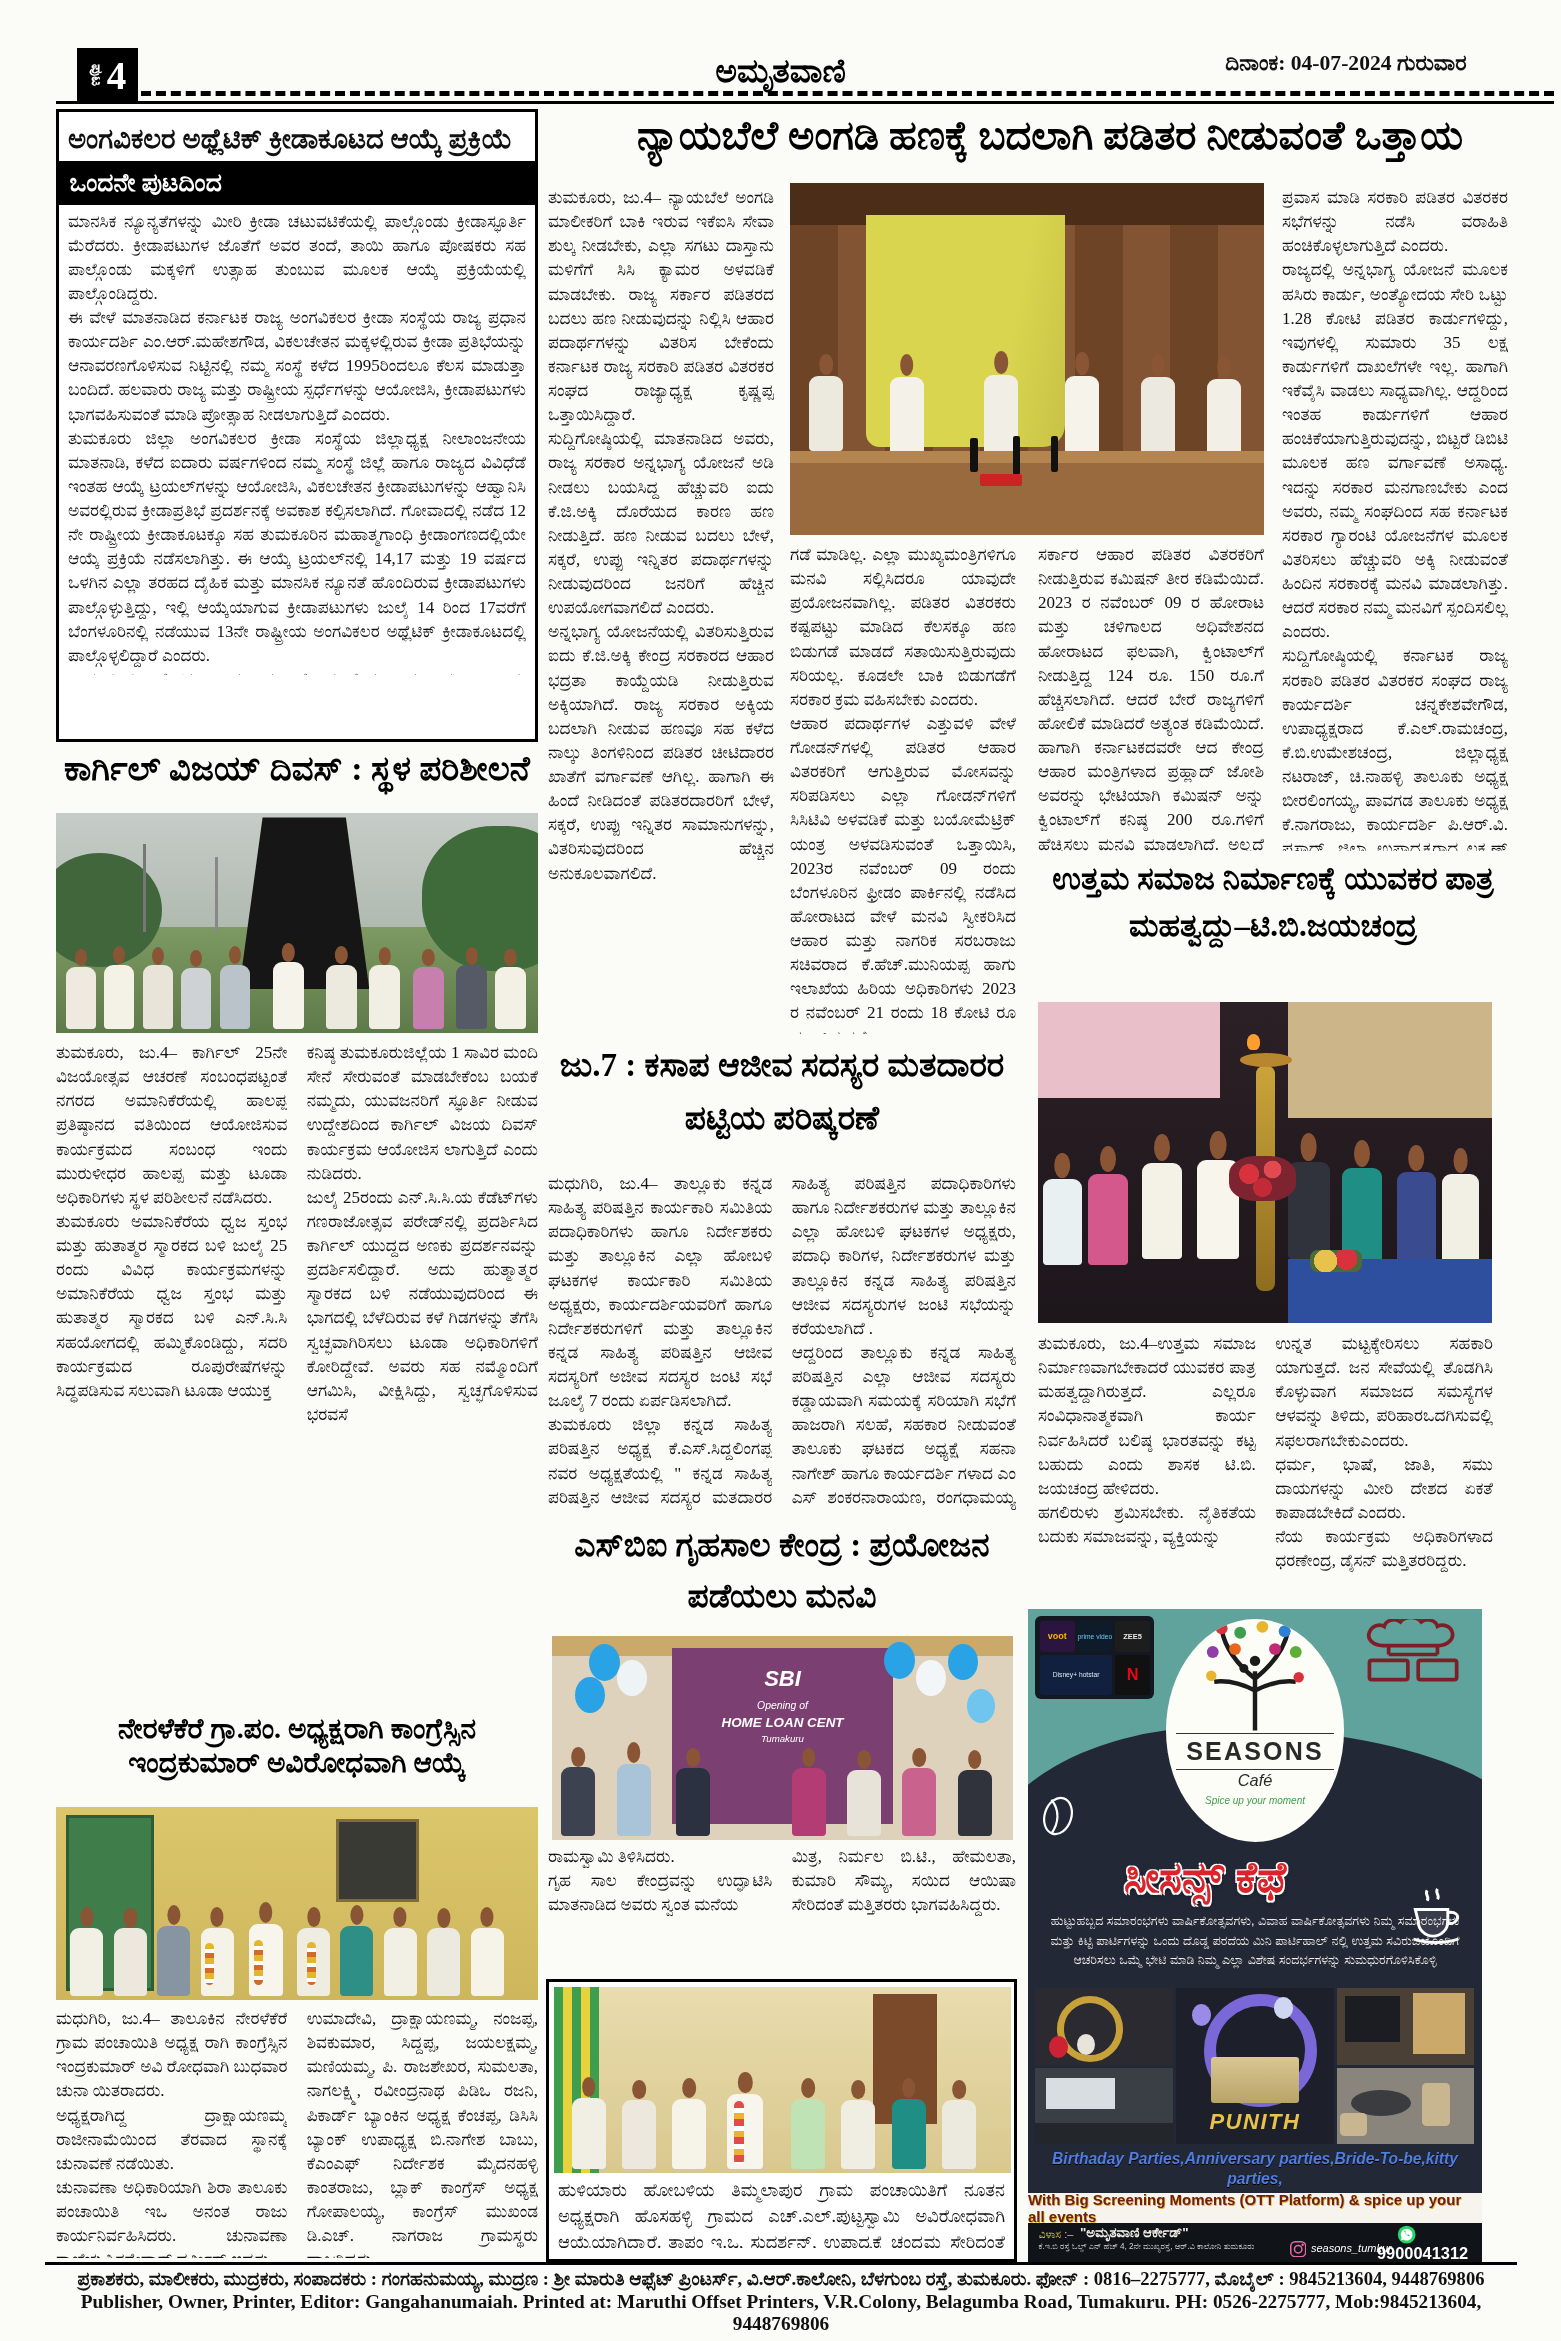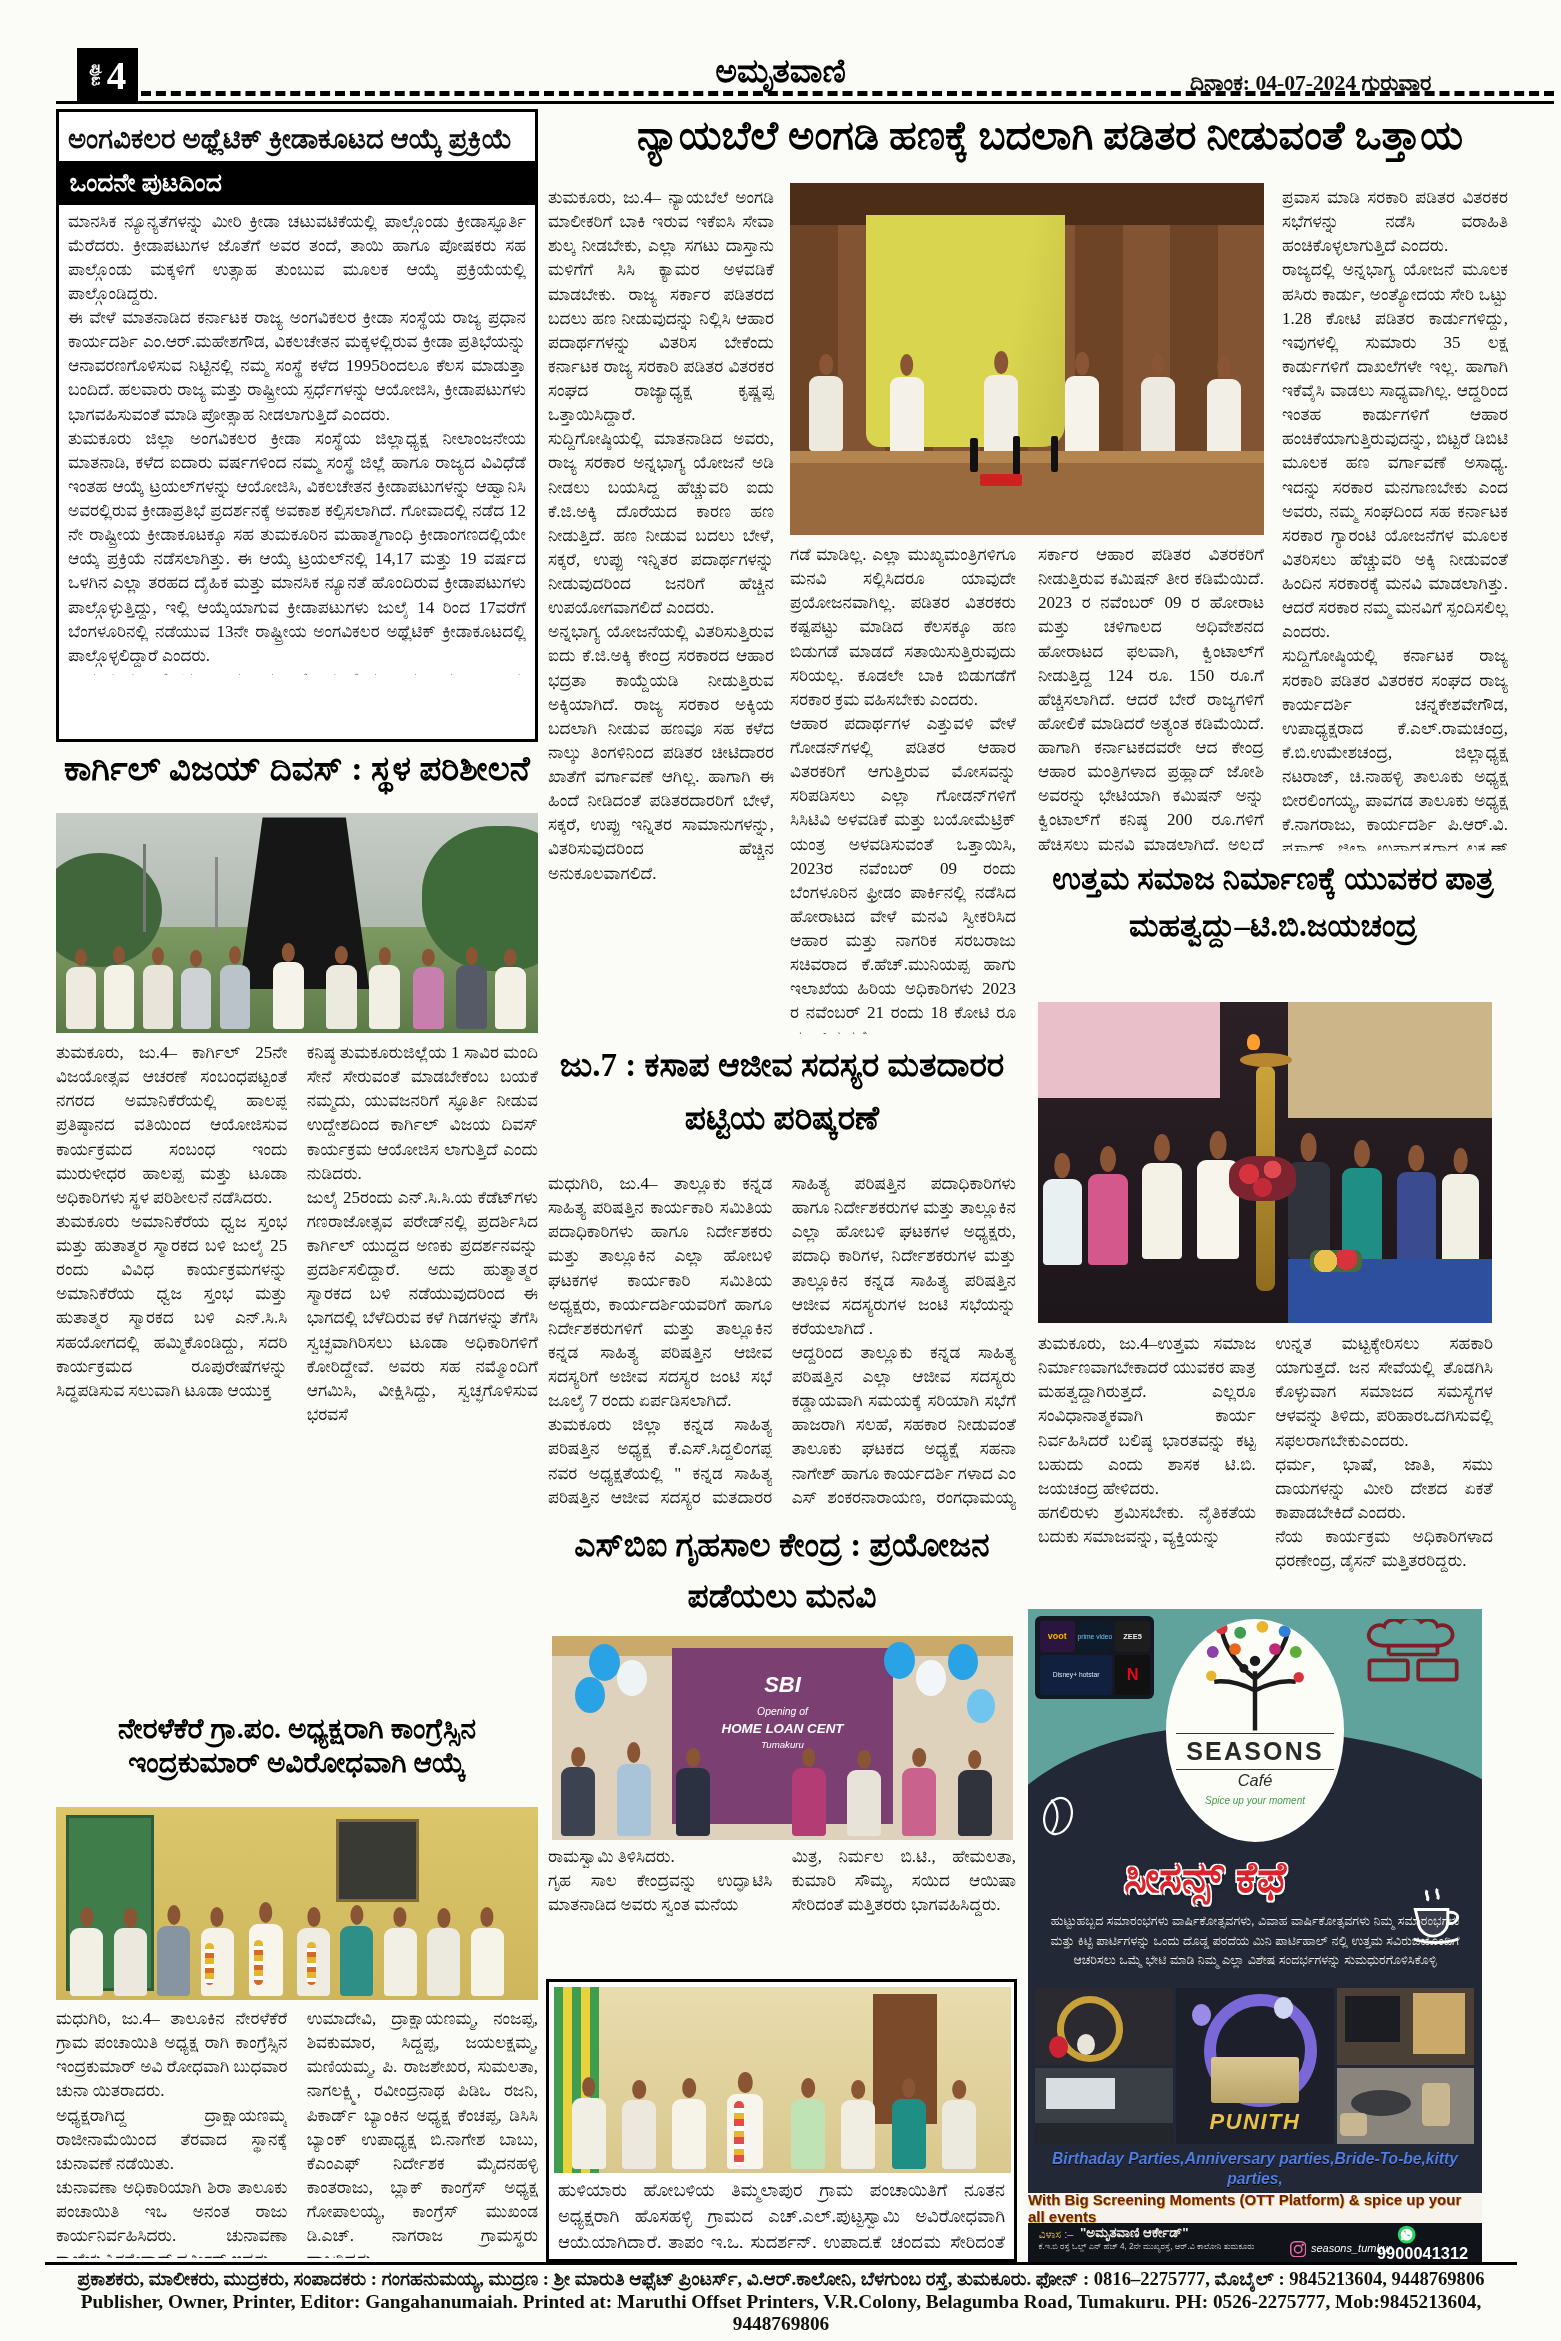--- a/index.html
+++ b/index.html
@@ -27,21 +27,21 @@
 </head>
 <body>
 
 <div class="page">
 
   <div class="abs" style="left:77px;top:48px;width:61px;height:55px;background:#000;color:#fff;display:flex;align-items:center;justify-content:center;gap:3px">
     <span style="font-size:15px;font-weight:bold;writing-mode:vertical-lr;line-height:1">ಪುಟ</span>
     <span style="font-size:39px;font-weight:bold">4</span>
   </div>
   <div class="abs hl" style="left:632px;top:51px;width:297px;font-size:33px">ಅಮೃತವಾಣಿ</div>
-  <div class="abs" style="left:1190px;top:71px;width:312px;font-size:21.6px;font-weight:bold;text-align:left">ದಿನಾಂಕ: 04-07-2024 ಗುರುವಾರ</div>
+  <div class="abs" style="left:1190px;top:51px;width:312px;font-size:21.6px;font-weight:bold;text-align:center">ದಿನಾಂಕ: 04-07-2024 ಗುರುವಾರ</div>
   <div class="abs rule-dash" style="left:141px;top:91px;width:1413px"></div>
   <div class="abs rule-solid" style="left:56px;top:101px;width:1498px"></div>
 
   <div class="abs" style="left:56px;top:109px;width:482px;height:633px;border:3px solid #000;box-sizing:border-box;background:#fff">
     <div style="font-size:27.5px;font-weight:bold;line-height:1.25;padding:10.4px 9px 4.5px">ಅಂಗವಿಕಲರ ಅಥ್ಲೆಟಿಕ್ ಕ್ರೀಡಾಕೂಟದ ಆಯ್ಕೆ ಪ್ರಕ್ರಿಯೆ</div>
     <div style="background:#000;color:#fff;font-weight:bold;font-size:25px;padding:7.4px 10.4px">ಒಂದನೇ ಪುಟದಿಂದ</div>
     <div class="col" style="padding:4.5px 9px;height:461px">ಮಾನಸಿಕ ನ್ಯೂನ್ಯತೆಗಳನ್ನು ಮೀರಿ ಕ್ರೀಡಾ ಚಟುವಟಿಕೆಯಲ್ಲಿ ಪಾಲ್ಗೊಂಡು ಕ್ರೀಡಾಸ್ಫೂರ್ತಿ ಮೆರೆದರು. ಕ್ರೀಡಾಪಟುಗಳ ಜೊತೆಗೆ ಅವರ ತಂದೆ, ತಾಯಿ ಹಾಗೂ ಪೋಷಕರು ಸಹ ಪಾಲ್ಗೊಂಡು ಮಕ್ಕಳಿಗೆ ಉತ್ಸಾಹ ತುಂಬುವ ಮೂಲಕ ಆಯ್ಕೆ ಪ್ರಕ್ರಿಯೆಯಲ್ಲಿ ಪಾಲ್ಗೊಂಡಿದ್ದರು.
 ಈ ವೇಳೆ ಮಾತನಾಡಿದ ಕರ್ನಾಟಕ ರಾಜ್ಯ ಅಂಗವಿಕಲರ ಕ್ರೀಡಾ ಸಂಸ್ಥೆಯ ರಾಜ್ಯ ಪ್ರಧಾನ ಕಾರ್ಯದರ್ಶಿ ಎಂ.ಆರ್.ಮಹೇಶಗೌಡ, ವಿಕಲಚೇತನ ಮಕ್ಕಳಲ್ಲಿರುವ ಕ್ರೀಡಾ ಪ್ರತಿಭೆಯನ್ನು ಆನಾವರಣಗೊಳಿಸುವ ನಿಟ್ಟಿನಲ್ಲಿ ನಮ್ಮ ಸಂಸ್ಥೆ ಕಳೆದ 1995ರಿಂದಲೂ ಕೆಲಸ ಮಾಡುತ್ತಾ ಬಂದಿದೆ. ಹಲವಾರು ರಾಜ್ಯ ಮತ್ತು ರಾಷ್ಟ್ರೀಯ ಸ್ಪರ್ಧೆಗಳನ್ನು ಆಯೋಜಿಸಿ, ಕ್ರೀಡಾಪಟುಗಳು ಭಾಗವಹಿಸುವಂತೆ ಮಾಡಿ ಪ್ರೋತ್ಸಾಹ ನೀಡಲಾಗುತ್ತಿದೆ ಎಂದರು.
 ತುಮಕೂರು ಜಿಲ್ಲಾ ಅಂಗವಿಕಲರ ಕ್ರೀಡಾ ಸಂಸ್ಥೆಯ ಜಿಲ್ಲಾಧ್ಯಕ್ಷ ನೀಲಾಂಜನೇಯ ಮಾತನಾಡಿ, ಕಳೆದ ಐದಾರು ವರ್ಷಗಳಿಂದ ನಮ್ಮ ಸಂಸ್ಥೆ ಜಿಲ್ಲೆ ಹಾಗೂ ರಾಜ್ಯದ ವಿವಿಧೆಡೆ ಇಂತಹ ಆಯ್ಕೆ ಟ್ರಯಲ್‌ಗಳನ್ನು ಆಯೋಜಿಸಿ, ವಿಕಲಚೇತನ ಕ್ರೀಡಾಪಟುಗಳನ್ನು ಆಹ್ವಾನಿಸಿ ಅವರಲ್ಲಿರುವ ಕ್ರೀಡಾಪ್ರತಿಭೆ ಪ್ರದರ್ಶನಕ್ಕೆ ಅವಕಾಶ ಕಲ್ಪಿಸಲಾಗಿದೆ. ಗೋವಾದಲ್ಲಿ ನಡೆದ 12 ನೇ ರಾಷ್ಟ್ರೀಯ ಕ್ರೀಡಾಕೂಟಕ್ಕೂ ಸಹ ತುಮಕೂರಿನ ಮಹಾತ್ಮಗಾಂಧಿ ಕ್ರೀಡಾಂಗಣದಲ್ಲಿಯೇ ಆಯ್ಕೆ ಪ್ರಕ್ರಿಯೆ ನಡೆಸಲಾಗಿತ್ತು. ಈ ಆಯ್ಕೆ ಟ್ರಯಲ್‌ನಲ್ಲಿ 14,17 ಮತ್ತು 19 ವರ್ಷದ ಒಳಗಿನ ಎಲ್ಲಾ ತರಹದ ದೈಹಿಕ ಮತ್ತು ಮಾನಸಿಕ ನ್ಯೂನತೆ ಹೊಂದಿರುವ ಕ್ರೀಡಾಪಟುಗಳು ಪಾಲ್ಗೊಳ್ಳುತ್ತಿದ್ದು, ಇಲ್ಲಿ ಆಯ್ಕೆಯಾಗುವ ಕ್ರೀಡಾಪಟುಗಳು ಜುಲೈ 14 ರಿಂದ 17ವರೆಗೆ ಬೆಂಗಳೂರಿನಲ್ಲಿ ನಡೆಯುವ 13ನೇ ರಾಷ್ಟ್ರೀಯ ಅಂಗವಿಕಲರ ಅಥ್ಲೆಟಿಕ್ ಕ್ರೀಡಾಕೂಟದಲ್ಲಿ ಪಾಲ್ಗೊಳ್ಳಲಿದ್ದಾರೆ ಎಂದರು.
 ಅಂಗವಿಕಲರ ಅಥ್ಲೇಟಿಕ ಕ್ರೀಡಾಕೂಟದ ಆಯ್ಕೆ ಪ್ರಕ್ರಿಯೆಯ ತೀರ್ಪುಗಾರರಾಗಿ ಹಿರಿಯ ಅಥ್ಲೇಟಿಕ್ ತರಬೇತುದಾರರಾದ ಶಿವಪ್ರಸಾದ್, ಮತ್ತು ತಂಡ ಪಾಲ್ಗೊಂಡು, ಆಯ್ಕೆ ಪ್ರಕ್ರಿಯೆ ಪೂರ್ಣಗೊಳಿಸಿದರು.</div>
@@ -136,21 +136,21 @@
 ತುಮಕೂರು ಜಿಲ್ಲಾ ಕನ್ನಡ ಸಾಹಿತ್ಯ ಪರಿಷತ್ತಿನ ಅಧ್ಯಕ್ಷ ಕೆ.ಎಸ್.ಸಿದ್ದಲಿಂಗಪ್ಪ ನವರ ಅಧ್ಯಕ್ಷತೆಯಲ್ಲಿ " ಕನ್ನಡ ಸಾಹಿತ್ಯ ಪರಿಷತ್ತಿನ ಆಜೀವ ಸದಸ್ಯರ ಮತದಾರರ ಪಟ್ಟಿಯ ಪರಿಷ್ಕರಣೆಗಾಗಿ ಜು.7 ರಂದು ಮಧ್ಯಾಹ್ನ 2–30 ಗಂಟೆಗೆ ಮಧುಗಿರಿಯ ಕನ್ನಡ ಭವನದಲ್ಲಿ ತಾಲ್ಲೂಕು ಕನ್ನಡ</div>
     <div class="col">ಸಾಹಿತ್ಯ ಪರಿಷತ್ತಿನ ಪದಾಧಿಕಾರಿಗಳು ಹಾಗೂ ನಿರ್ದೇಶಕರುಗಳ ಮತ್ತು ತಾಲ್ಲೂಕಿನ ಎಲ್ಲಾ ಹೋಬಳಿ ಘಟಕಗಳ ಅಧ್ಯಕ್ಷರು, ಪದಾಧಿ ಕಾರಿಗಳ, ನಿರ್ದೇಶಕರುಗಳ ಮತ್ತು ತಾಲ್ಲೂಕಿನ ಕನ್ನಡ ಸಾಹಿತ್ಯ ಪರಿಷತ್ತಿನ ಆಜೀವ ಸದಸ್ಯರುಗಳ ಜಂಟಿ ಸಭೆಯನ್ನು ಕರೆಯಲಾಗಿದೆ .
 ಆದ್ದರಿಂದ ತಾಲ್ಲೂಕು ಕನ್ನಡ ಸಾಹಿತ್ಯ ಪರಿಷತ್ತಿನ ಎಲ್ಲಾ ಆಜೀವ ಸದಸ್ಯರು ಕಡ್ಡಾಯವಾಗಿ ಸಮಯಕ್ಕೆ ಸರಿಯಾಗಿ ಸಭೆಗೆ ಹಾಜರಾಗಿ ಸಲಹೆ, ಸಹಕಾರ ನೀಡುವಂತೆ ತಾಲೂಕು ಘಟಕದ ಅಧ್ಯಕ್ಷೆ ಸಹನಾ ನಾಗೇಶ್ ಹಾಗೂ ಕಾರ್ಯದರ್ಶಿ ಗಳಾದ ಎಂ ಎಸ್ ಶಂಕರನಾರಾಯಣ, ರಂಗಧಾಮಯ್ಯ ಮನವಿ ಮಾಡಿದ್ದಾರೆ.</div>
   </div>
 
   <div class="abs hl" style="left:548px;top:1520px;width:468px;font-size:33px;line-height:1.55;height:110px;overflow:hidden">ಎಸ್‌ಬಿಐ ಗೃಹಸಾಲ ಕೇಂದ್ರ : ಪ್ರಯೋಜನ ಪಡೆಯಲು ಮನವಿ</div>
   <div class="photo" style="left:552px;top:1636px;width:461px;height:204px;background:#ded2bc">
     <i style="left:0;top:0;right:0;height:10%;background:#caa96a"></i>
     <i style="left:26%;top:6%;width:48%;height:86%;background:#7c3f72"></i>
     <i style="left:30%;top:10%;width:40%;height:78%;display:flex;flex-direction:column;align-items:center;color:#fff;font-family:'Liberation Sans',sans-serif;position:absolute">
-      <b style="font-size:22px;margin-top:16px">SBI</b>
+      <b style="font-size:22px;margin-top:10px">SBI</b>
       <span style="font-size:10.4px;font-style:italic;margin-top:7.4px">Opening of</span>
       <b style="font-size:13.4px;margin-top:4.5px">HOME LOAN CENT</b>
       <span style="font-size:9.7px;margin-top:3px">Tumakuru</span>
     </i>
     <i class="balloon" style="left:8%;top:4%;width:31px;height:37px;background:#29a3e6"></i>
     <i class="balloon" style="left:14%;top:12%;width:30px;height:36px;background:#eef4f6"></i>
     <i class="balloon" style="left:5%;top:20%;width:30px;height:36px;background:#29a3e6"></i>
     <i class="balloon" style="left:72%;top:3%;width:31px;height:37px;background:#29a3e6"></i>
     <i class="balloon" style="left:79%;top:12%;width:30px;height:36px;background:#f2f6f8"></i>
     <i class="balloon" style="left:86%;top:4%;width:30px;height:36px;background:#29a3e6"></i>

